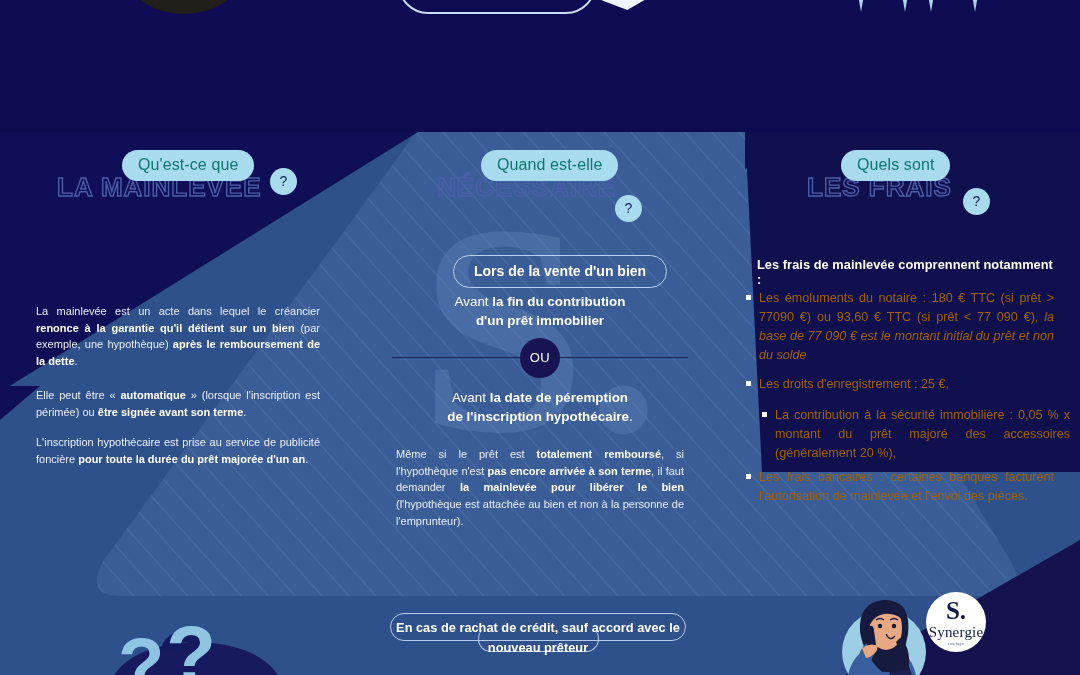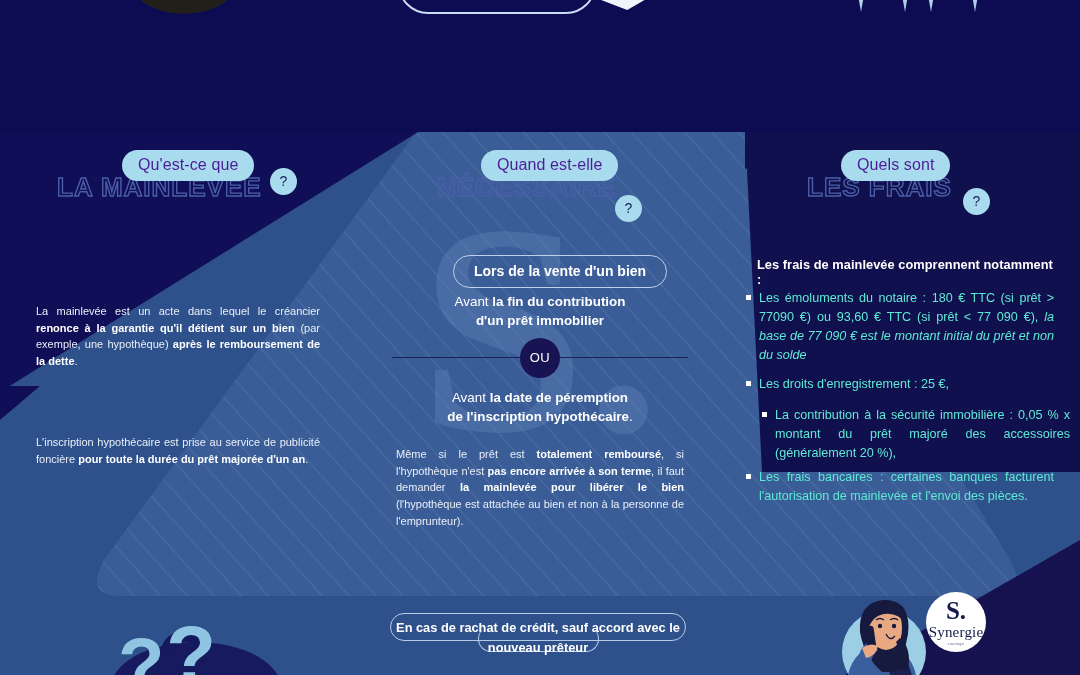--- a/index.html
+++ b/index.html
@@ -35,21 +35,21 @@
   .spike {
     position:absolute; bottom:0; width:26px; height:74px;
     background:linear-gradient(180deg,#cfe4f4 0%,#a8cde8 100%);
     clip-path: polygon(50% 100%, 0% 0%, 100% 0%);
   }
 
   
   .head-group { position:absolute; }
   .q-pill {
     position:absolute;
-    background:#a9dbef; color:#4c1d95;
+    background:#a9dbef; color:#0f766e;
     border-radius:22px;
     padding:6px 16px 7px;
     font-size:16px; font-weight:400; letter-spacing:.1px;
     white-space:nowrap; z-index:3;
   }
   .outline-title {
     position:absolute;
     font-size:26px; font-weight:700; letter-spacing:1px;
     color:transparent;
     -webkit-text-stroke:1.4px #4a5fa8;
@@ -97,21 +97,21 @@
   
   .r-head {
     position:absolute; color:#ffffff; font-size:12.8px; font-weight:700;
     letter-spacing:.05px;
   }
   .r-item { position:absolute; display:flex; gap:8px; align-items:flex-start; }
   .r-bullet {
     width:5px; height:5px; background:#ffffff; flex:0 0 auto; margin-top:6px;
   }
   .r-text {
-    color:#5eead4; font-size:12.6px; line-height:1.5; text-align:justify;
+    color:#a16207; font-size:12.6px; line-height:1.5; text-align:justify;
   }
   .r-text i { font-style:italic; }
 
   
   .bot-pill-a {
     position:absolute; left:390px; top:613px; width:296px; height:28px;
     border:1.4px solid #b7cbe6; border-radius:16px;
   }
   .bot-pill-b {
     position:absolute; left:478px; top:626px; width:121px; height:26px;
@@ -206,20 +206,21 @@
     <div class="spike" style="left:114px;"></div>
   </div>
 
   <div class="head-group">
     <div class="q-pill" style="left:122px; top:150px;">Qu'est-ce que</div>
     <div class="outline-title" style="left:57px; top:172px;">LA MAINLEVÉE</div>
     <div class="q-mark" style="left:270px; top:168px;">?</div>
   </div>
 
   <div class="body-txt" style="left:36px; top:303px; width:284px;">La mainlevée est un acte dans lequel le créancier <b>renonce à la garantie qu'il détient sur un bien</b> (par exemple, une hypothèque) <b>après le remboursement de la dette</b>.</div>
+  <div class="body-txt" style="left:36px; top:387px; width:284px;">Elle peut être « <b>automatique</b> » (lorsque l'inscription est périmée) ou <b>être signée avant son terme</b>.</div>
   <div class="body-txt" style="left:36px; top:434px; width:284px;">L'inscription hypothécaire est prise au service de publicité foncière <b>pour toute la durée du prêt majorée d'un an</b>.</div>
 
   <div class="head-group">
     <div class="q-pill" style="left:481px; top:150px;">Quand est-elle</div>
     <div class="outline-title" style="left:437px; top:172px;">NÉCESSAIRE</div>
     <div class="q-mark" style="left:615px; top:195px;">?</div>
   </div>
 
   <div class="mid-pill" style="left:453px; top:255px;">Lors de la vente d'un bien</div>
 

